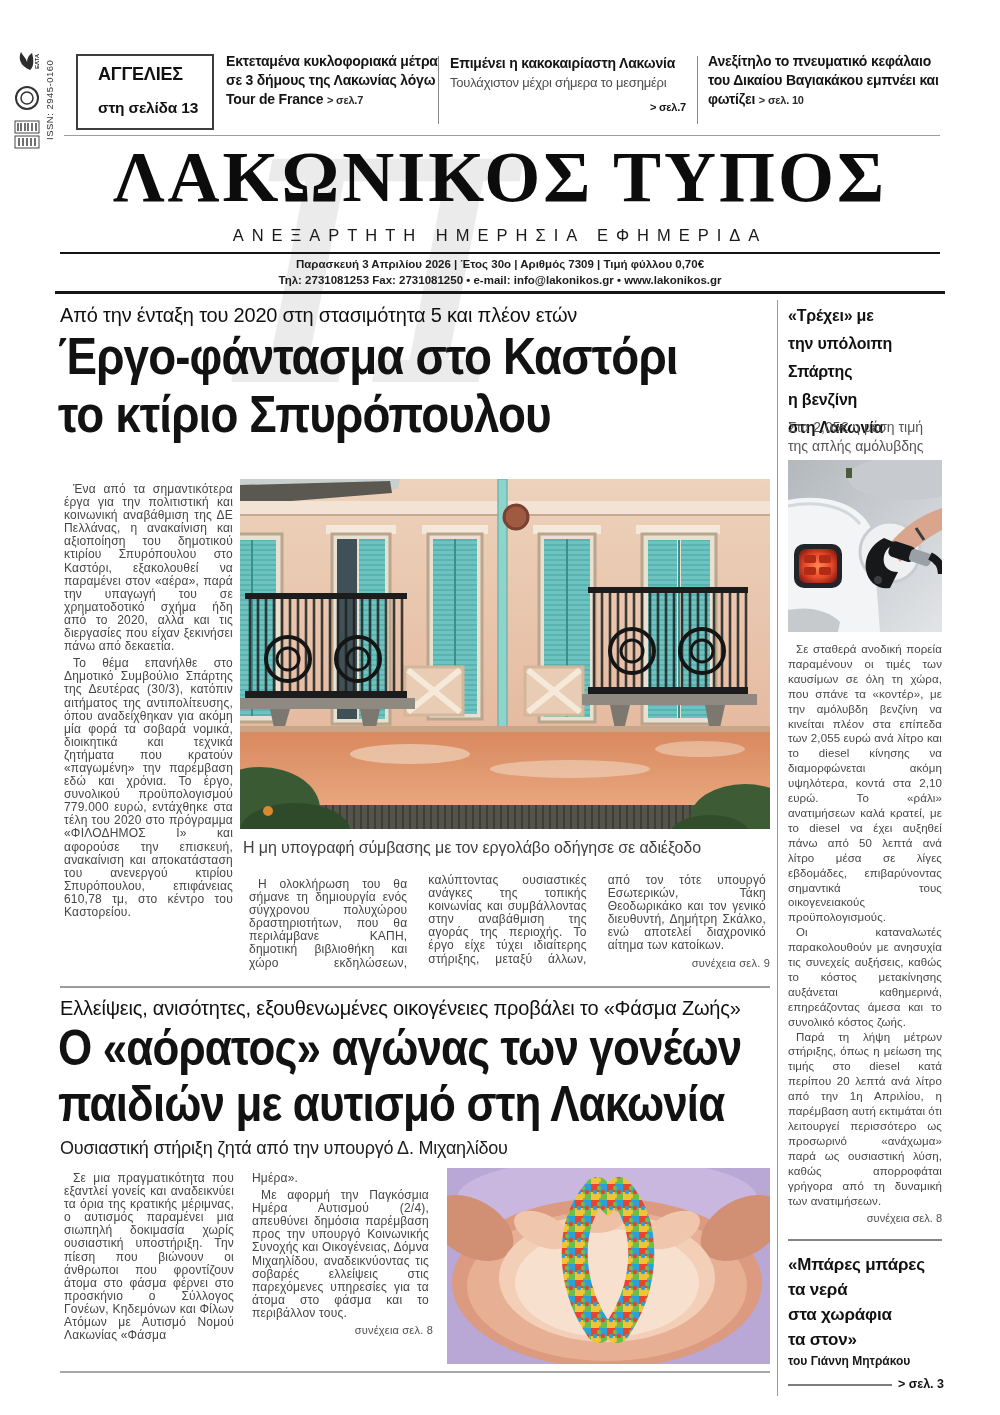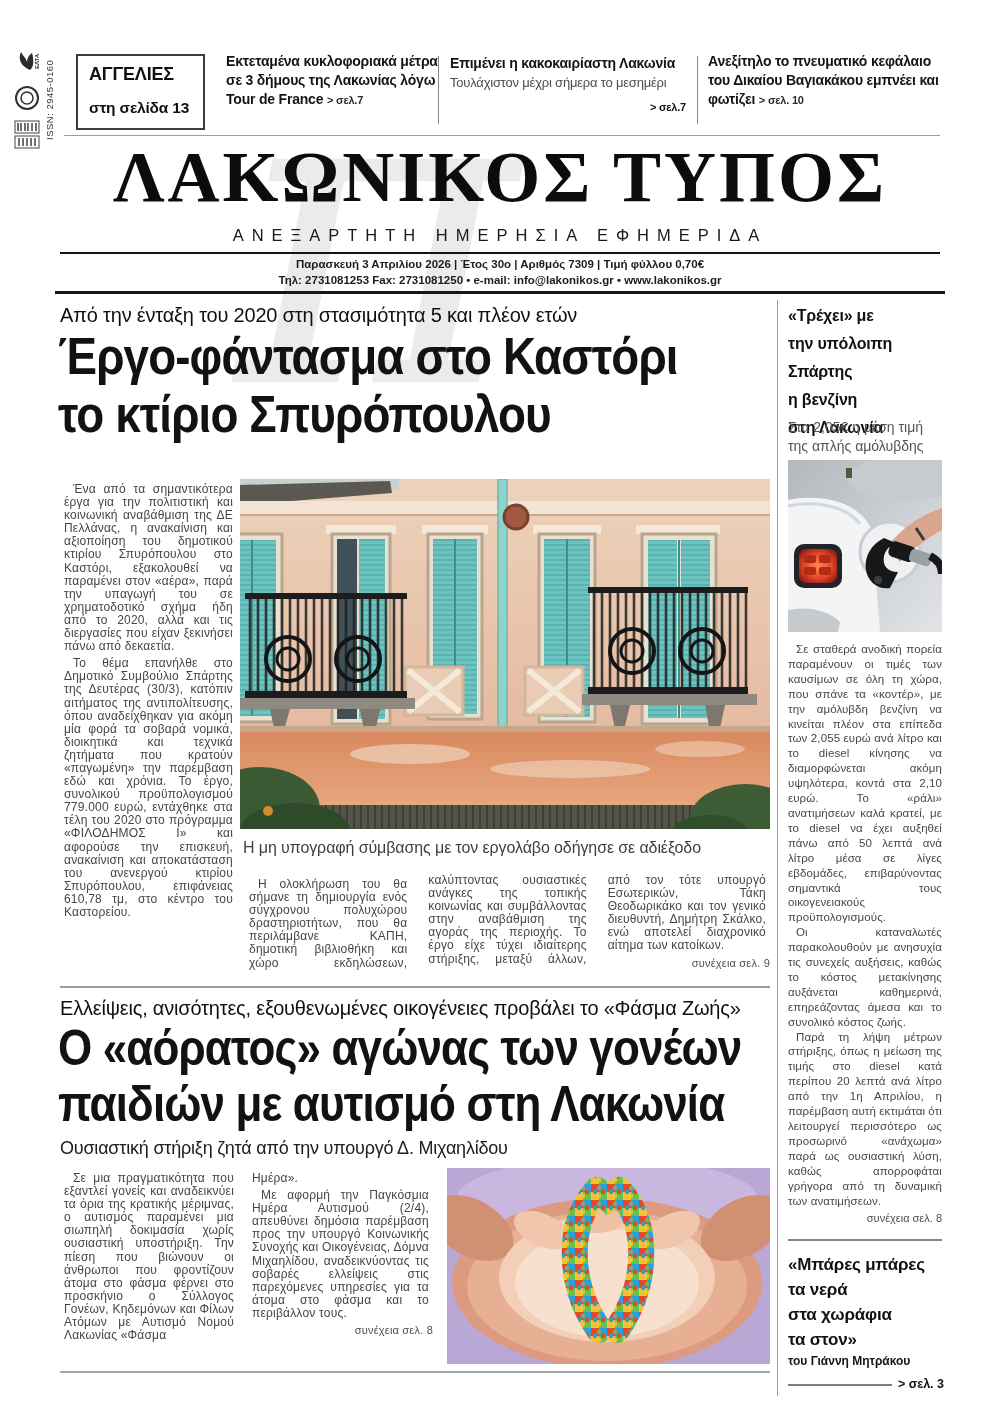--- a/index.html
+++ b/index.html
@@ -6,21 +6,21 @@
   .page{position:relative;width:1000px;height:1415px;margin:0 auto;background:#ffffff;
         overflow:hidden;font-family:"Liberation Sans","DejaVu Sans",sans-serif;color:#111;}
   .abs{position:absolute;}
   .z1{z-index:1;}
   
   .stampcol{left:14px;top:46px;width:28px;z-index:1;}
   .stamp{width:26px;margin-bottom:5px;}
   .issn{left:44px;top:48px;height:92px;font-size:9.5px;color:#333;letter-spacing:.5px;
         writing-mode:vertical-rl;transform:rotate(180deg);z-index:1;}
   .adsbox{left:76px;top:54px;width:114px;height:64px;border:2px solid #3d3d3d;
-          padding:8px 0 0 11px;z-index:1;}
+          padding:8px 0 0 20px;z-index:1;}
   .adsbox .l1{font-weight:bold;font-size:18px;letter-spacing:-.2px;}
   .adsbox .l2{font-weight:bold;font-size:15.5px;margin-top:14px;letter-spacing:-.2px;}
   .teaser{z-index:1;font-weight:bold;font-size:14px;line-height:19px;letter-spacing:-.2px;color:#141414;}
   .teaser .ref{font-size:11px;color:#2b2b2b;}
   .teaser .sub{font-weight:normal;font-size:13px;color:#4c4c4c;margin-top:0;letter-spacing:-.2px;}
   .teaser .refline{font-weight:bold;font-size:11px;text-align:right;margin-top:6px;}
   .tvline{width:1px;background:#8a8a8a;z-index:1;}
   .toprule{left:64px;top:135px;width:876px;height:1px;background:#9d9d9d;z-index:1;}
   
   .watermark{left:235px;top:18px;font-family:"DejaVu Serif",serif;font-style:italic;

